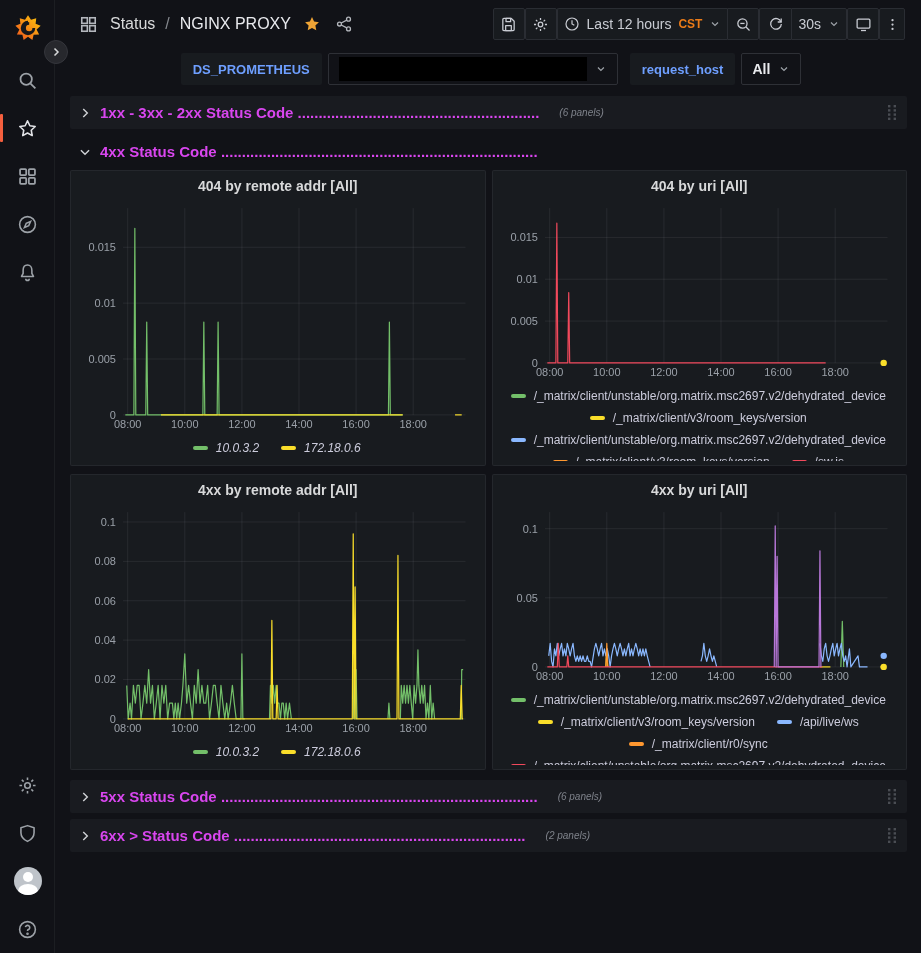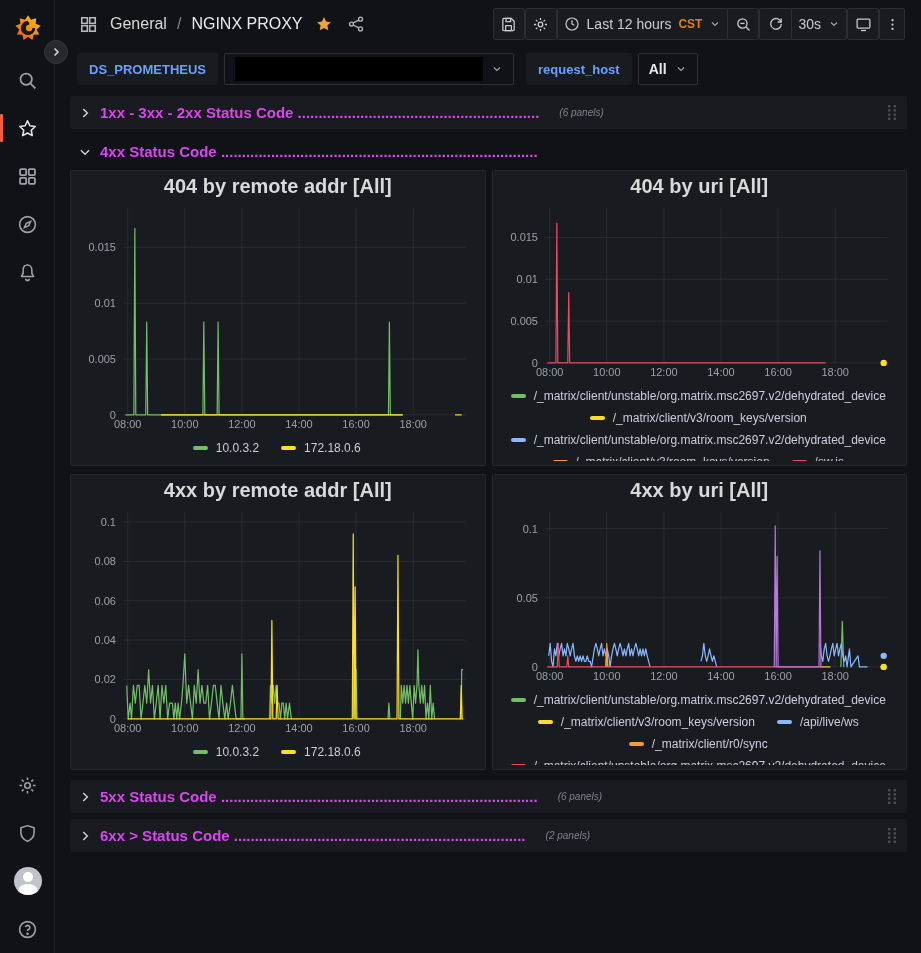--- a/index.html
+++ b/index.html
@@ -60,21 +60,21 @@
     color: #c9ccd3; display: flex; align-items: center; justify-content: center;
     gap: 7px; cursor: pointer; font-size: 14px;
   }
   .btn-group { display: flex; align-items: stretch; }
   .btn-group .tool-btn { border-radius: 0; }
   .btn-group .tool-btn:first-child { border-radius: 2px 0 0 2px; border-right: none; }
   .btn-group .tool-btn:last-child { border-radius: 0 2px 2px 0; }
   .tz-label { color: #eb7b18; font-size: 12px; font-weight: 700; }
 
   
-  .submenu { height: 42px; flex: none; display: flex; align-items: center; gap: 12px; padding: 0 16px 0 22px; }
+  .submenu { height: 42px; flex: none; display: flex; align-items: center; gap: 12px; padding: 0 16px 0 22px; justify-content: center; }
   .var-pair { display: flex; align-items: center; gap: 6px; }
   .var-label {
     height: 32px; display: flex; align-items: center; padding: 0 12px;
     background: #181b1f; border-radius: 2px; color: #6e9fff; font-size: 13px; font-weight: 600;
   }
   .var-select {
     height: 32px; display: flex; align-items: center; gap: 8px; padding: 0 10px;
     background: #111217; border: 1px solid #2e3036; border-radius: 2px; cursor: pointer; font-weight: bold;
   }
   .redacted { width: 252px; height: 24px; background: #000; }
@@ -95,26 +95,26 @@
   .row-handle { margin-left: auto; display: flex; color: #4a4d53; cursor: grab; }
 
   
   .panel-grid { display: grid; grid-template-columns: 1fr 1fr; gap: 8px 6px; margin: 2px 0 10px 0; }
   .panel {
     height: 296px; background: #181b1f; border: 1px solid rgba(204,204,220,0.07);
     border-radius: 2px; display: flex; flex-direction: column; min-width: 0; overflow: hidden;
   }
   .panel-title {
     height: 30px; flex: none; display: flex; align-items: center; justify-content: center;
-    font-size: 20px; font-weight: 600; color: #d8d9da; cursor: pointer;
+    font-size: 14px; font-weight: 600; color: #d8d9da; cursor: pointer;
   }
   .panel-body { flex: 1; display: flex; flex-direction: column; min-height: 0; padding: 0 10px 4px 8px; }
   .chart { flex: 1; min-height: 0; }
   .legend { flex: none; overflow: hidden; padding-top: 4px; justify-content: center; }
-  .legend.short { height: 28px; }
+  .legend.short { height: 28px; font-style: italic; }
   .legend.tall { height: 80px; }
   .legend-row-flex { display: flex; flex-wrap: wrap; column-gap: 22px; }
   .legend-item { display: flex; align-items: center; height: 22px; max-width: 100%; overflow: hidden; cursor: pointer; }
   .legend-swatch { width: 15px; height: 4px; border-radius: 2px; margin-right: 8px; flex: none; }
   .legend-label { font-size: 12px; color: #ccccdc; white-space: nowrap; }
 </style>
 </head>
 <body>
 
 <aside class="sidebar">
@@ -198,21 +198,21 @@
   <div class="topnav">
     <div class="breadcrumb">
       <span class="icon-btn-plain">
         <svg width="19" height="19" viewBox="0 0 24 24" fill="none" stroke="currentColor" stroke-width="2">
             <rect x="3.5" y="3.5" width="7" height="7"></rect>
             <rect x="13.5" y="3.5" width="7" height="7"></rect>
             <rect x="3.5" y="13.5" width="7" height="7"></rect>
             <rect x="13.5" y="13.5" width="7" height="7"></rect>
           </svg>
       </span>
-      <span>General</span>
+      <span>Status</span>
       <span class="sep">/</span>
       <span class="dash-title">NGINX PROXY</span>
       <button class="icon-btn-plain" style="color:#efa435">
         <svg width="18" height="18" viewBox="0 0 24 24" fill="currentColor">
             <path d="M12 2.8 L14.8 8.7 L21.2 9.5 L16.5 14 L17.7 20.4 L12 17.3 L6.3 20.4 L7.5 14 L2.8 9.5 L9.2 8.7 Z"></path>
           </svg>
       </button>
       <button class="icon-btn-plain">
         <svg width="18" height="18" viewBox="0 0 24 24" fill="none" stroke="currentColor" stroke-width="1.8">
             <circle cx="18" cy="5.5" r="2.6"></circle>

